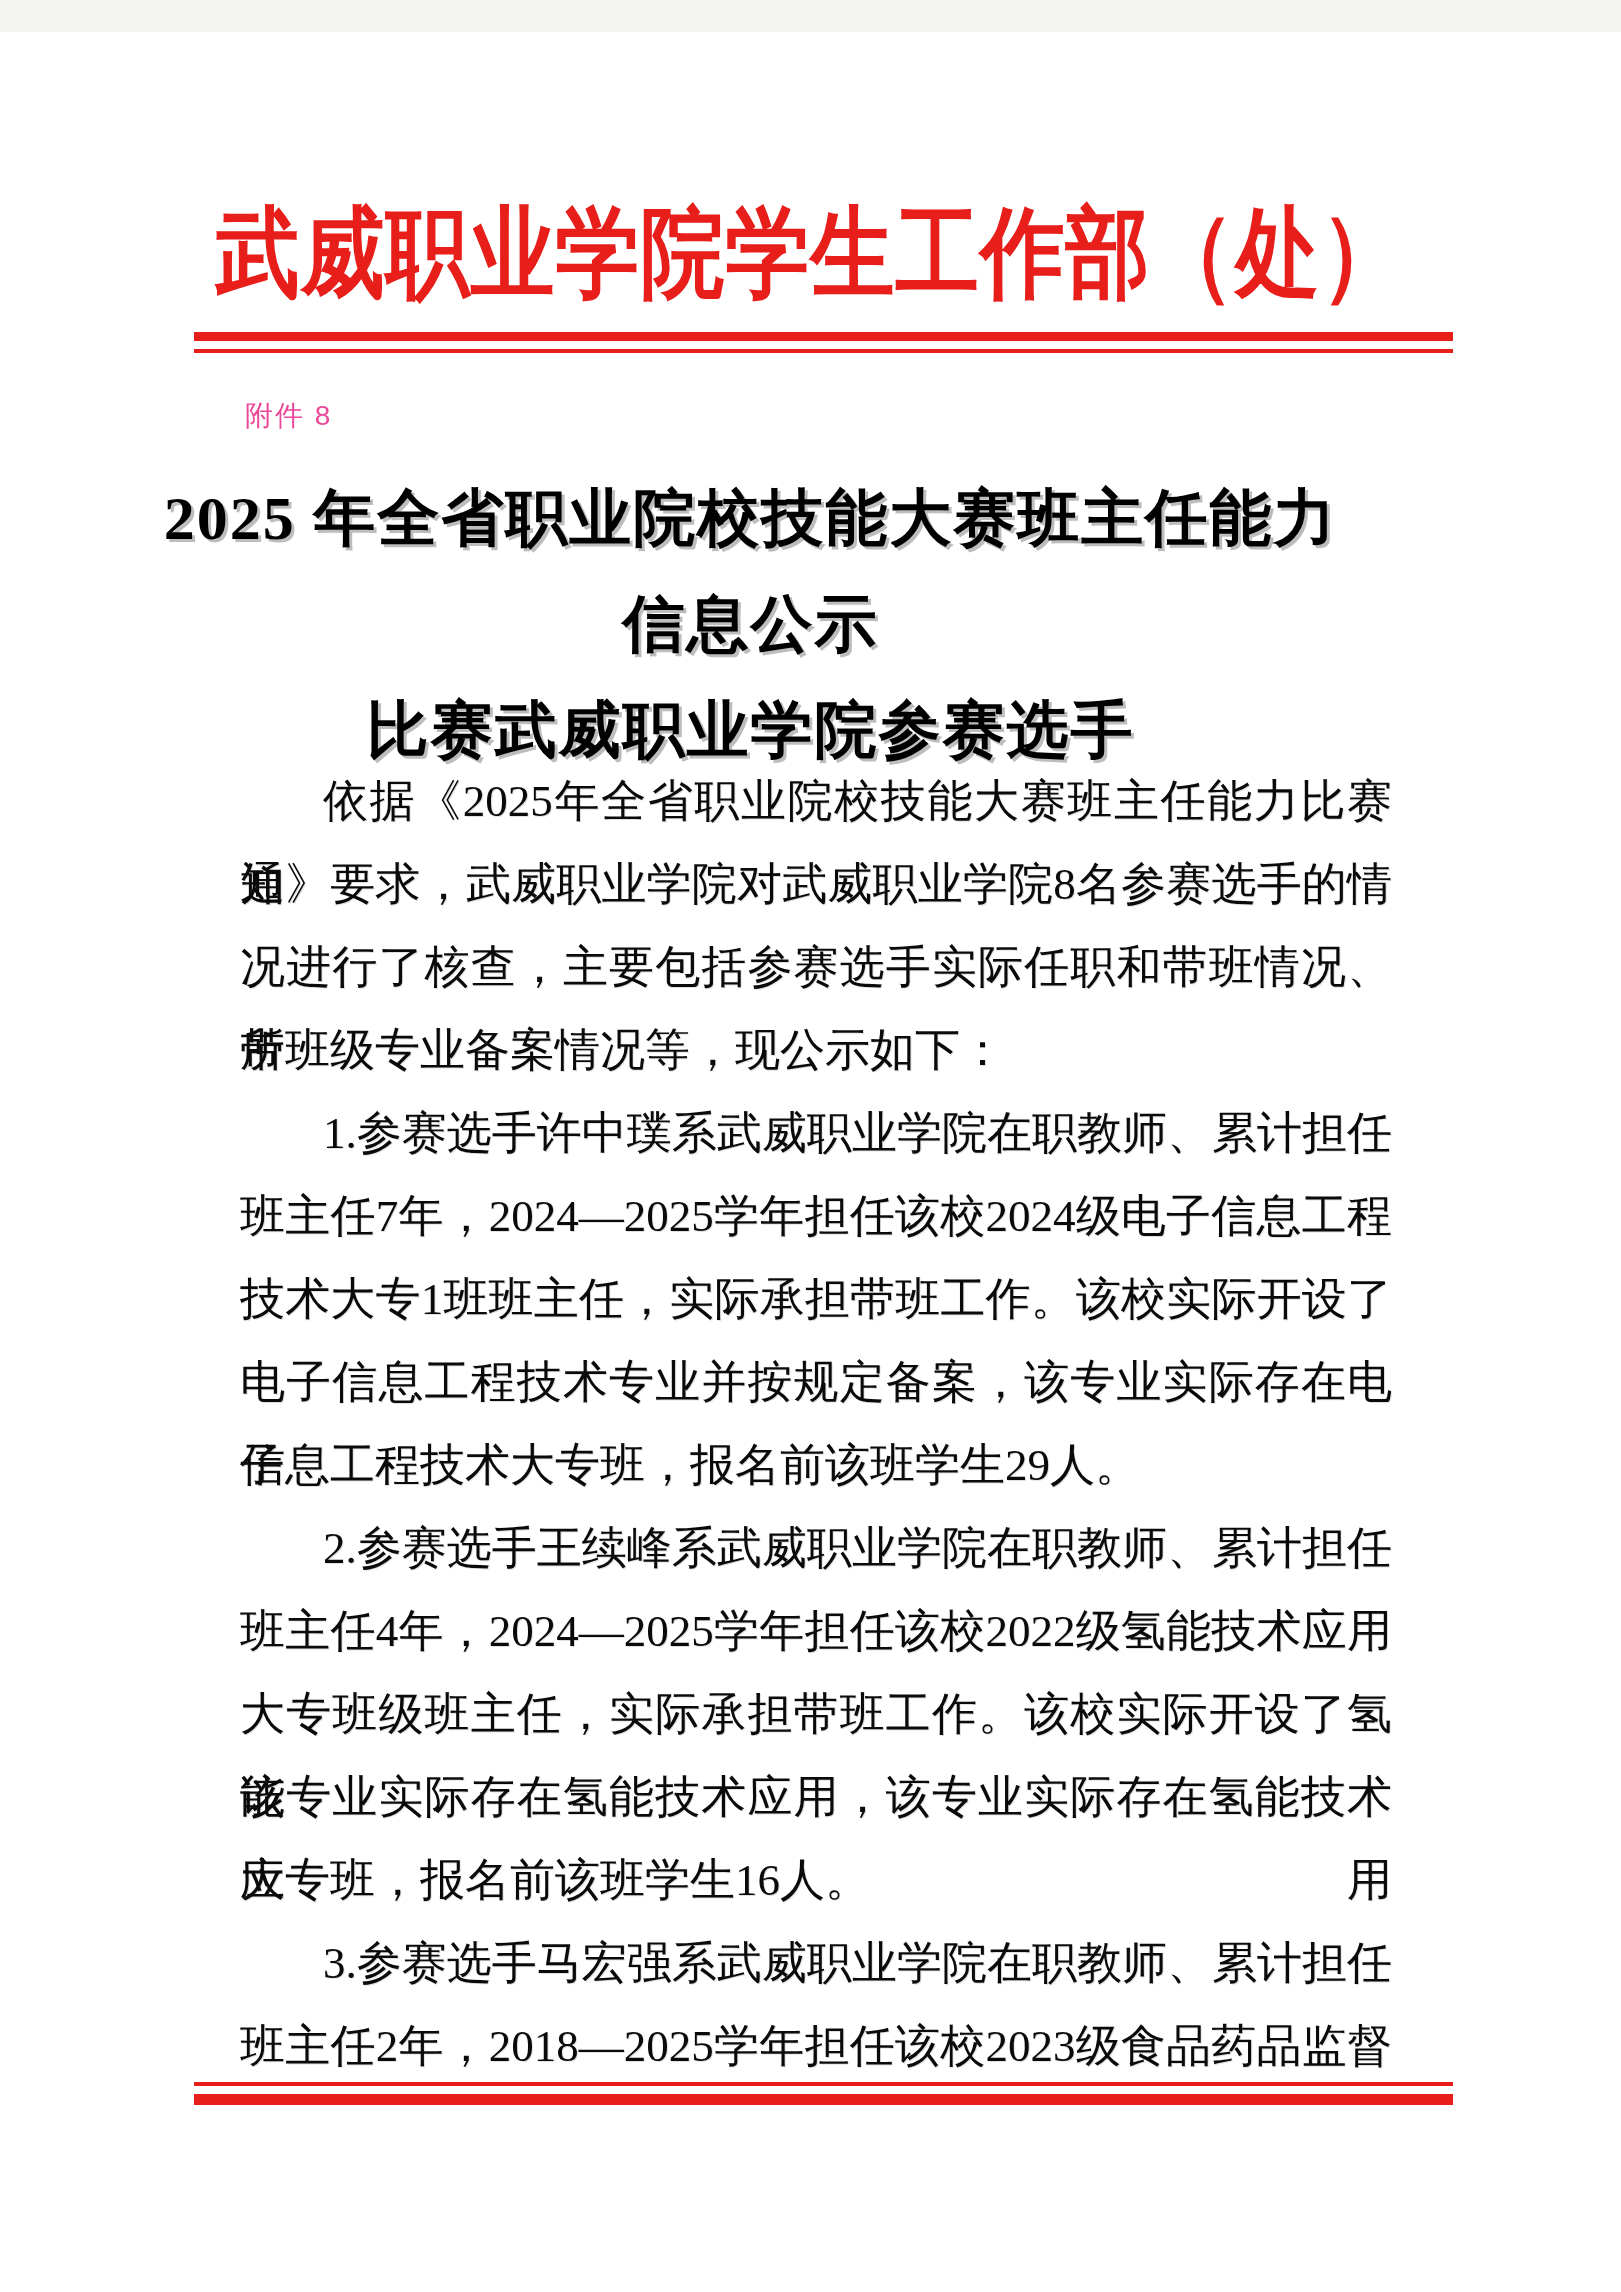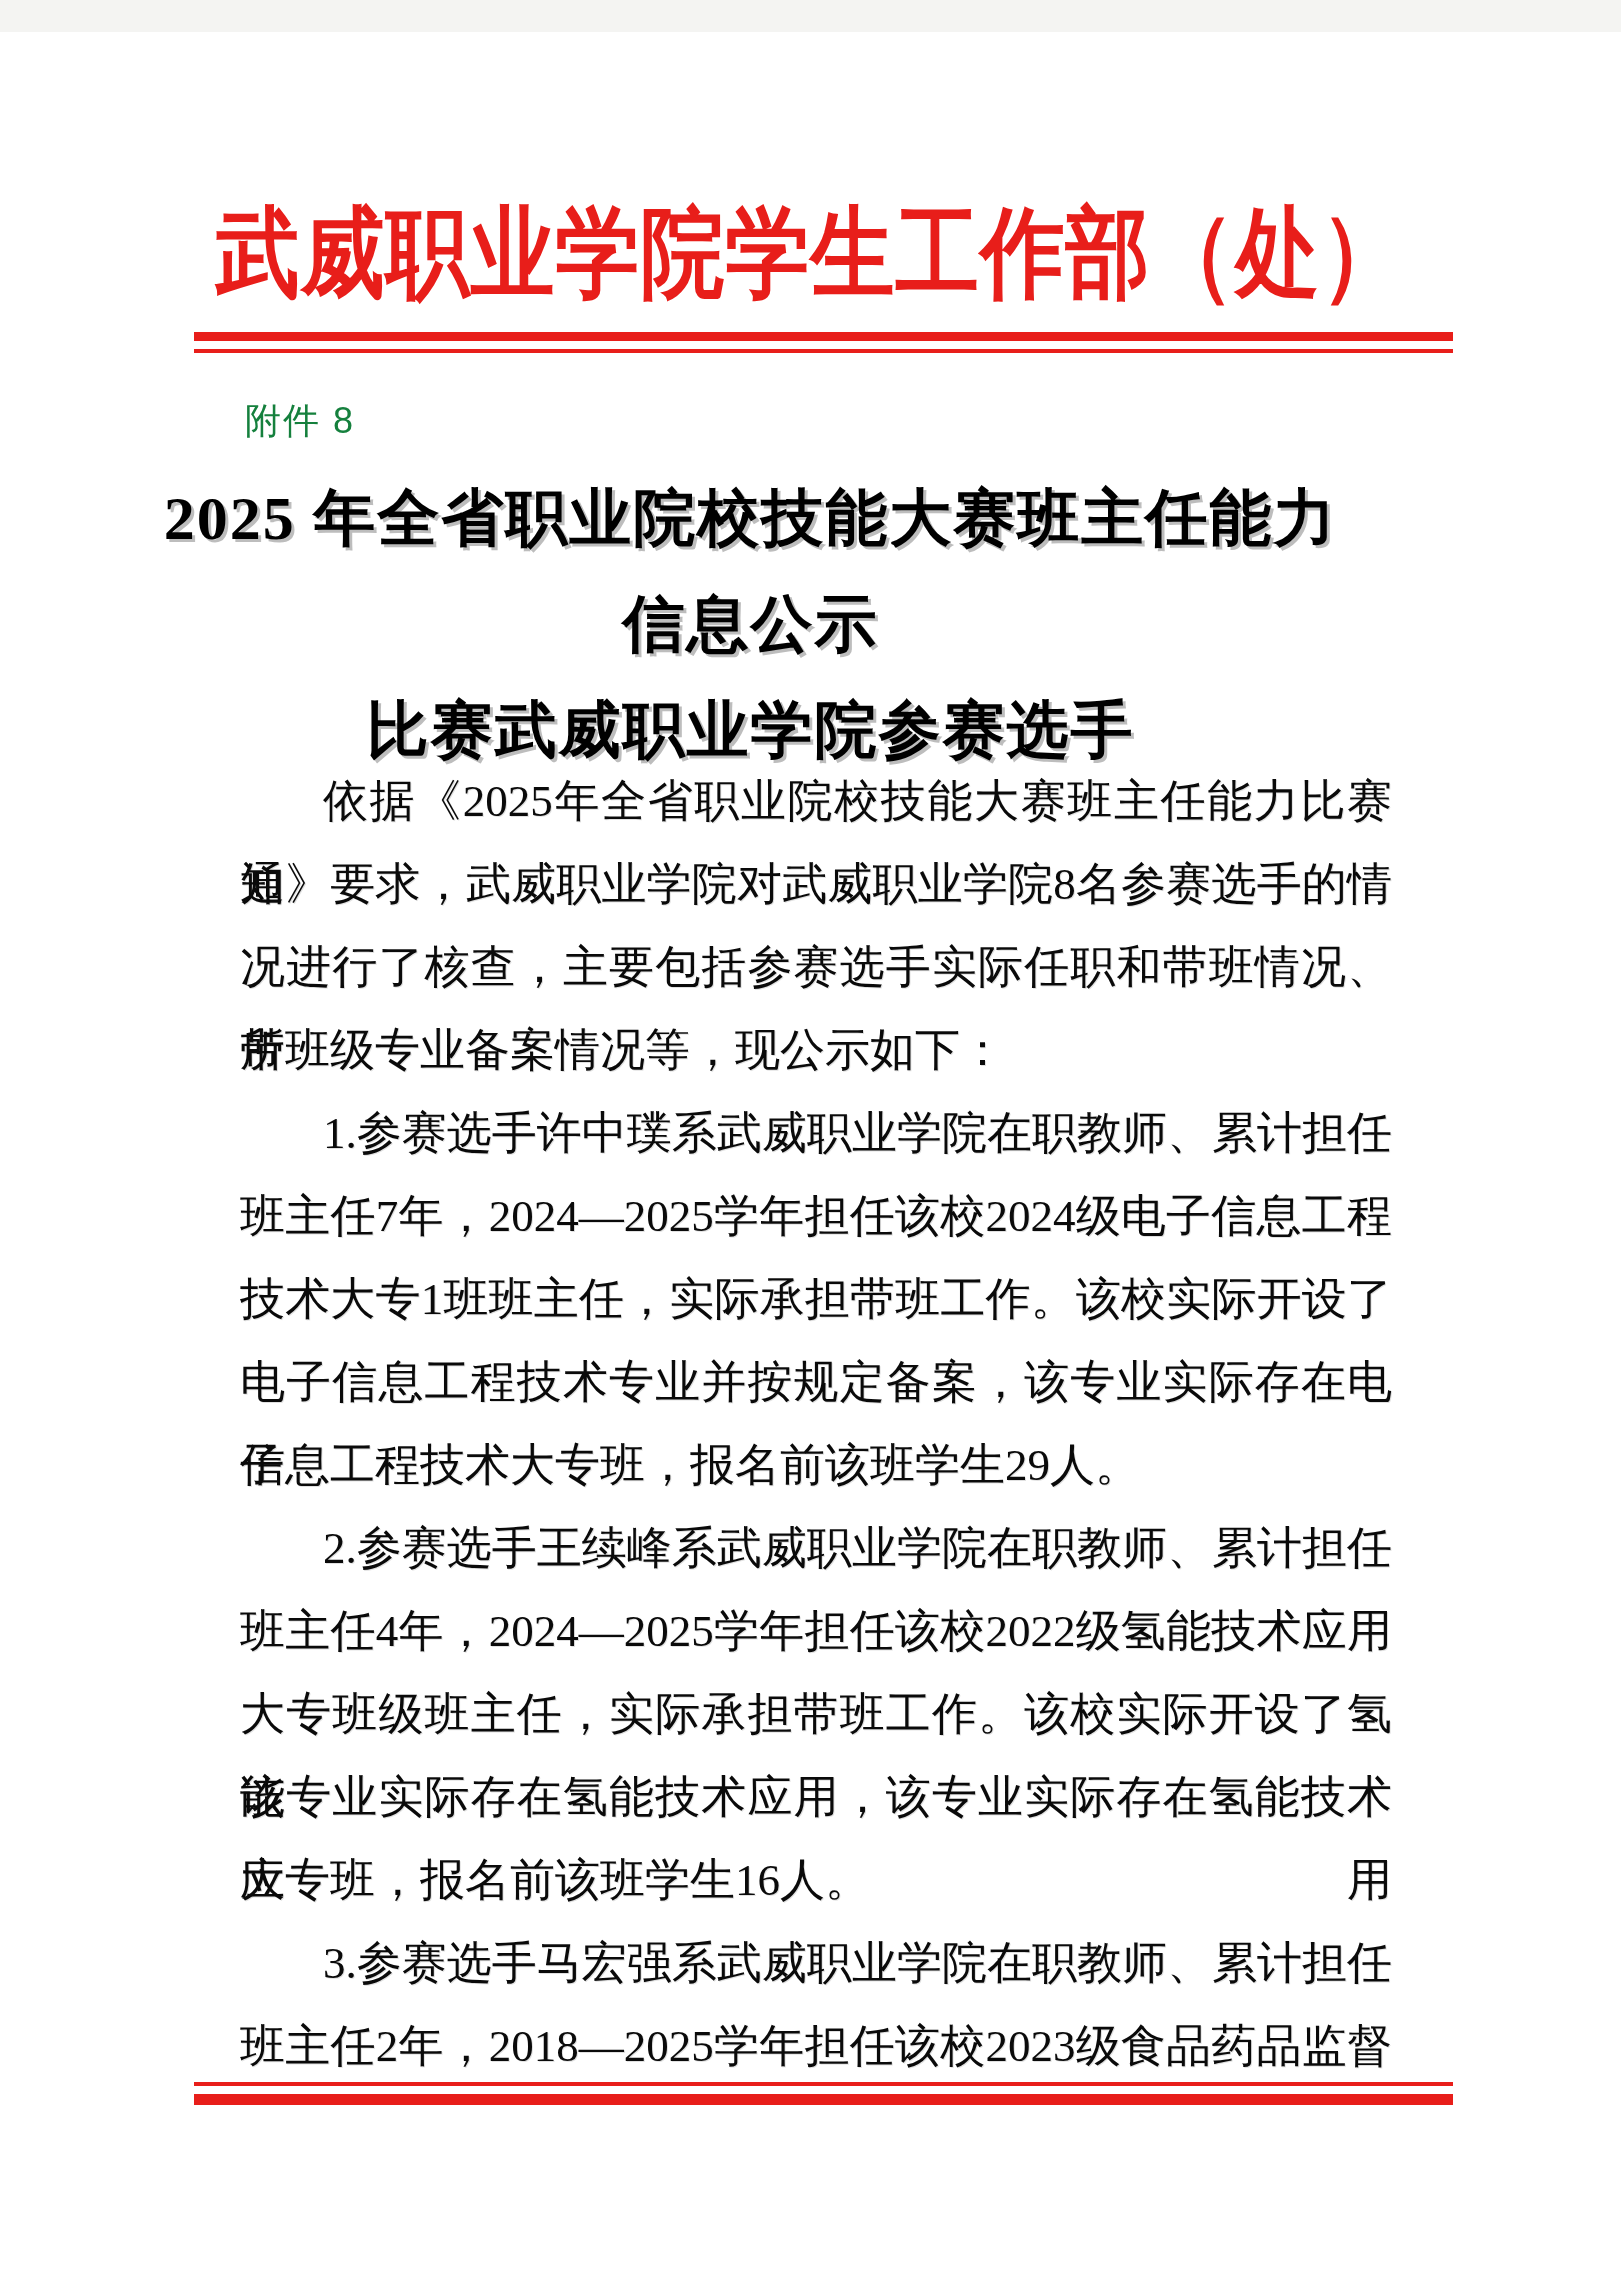--- a/index.html
+++ b/index.html
@@ -32,21 +32,21 @@
   .rule { position:absolute; left:194px; width:1259px; background:#e81e1a; }
   .rule.hdr-thick { top:300px; height:8.8px; }
   .rule.hdr-thin  { top:317px; height:3.9px; }
   
   .rule.ftr-thin  { top:2050px; height:3.9px; }
   .rule.ftr-thick { top:2062px; height:10.8px; }
 
   .attachment {
     position:absolute; top:365px; left:245px;
     font-family:"Liberation Sans", sans-serif;
-    font-size:36px; color:#15803d;
+    font-size:28px; color:#ec4899;
     letter-spacing:2px;
   }
 
   .title {
     position:absolute; top:433px; left:0; width:1501px;
     text-align:center;
     font-weight:bold;
     font-size:62px;
     line-height:106px;
     color:#000;

